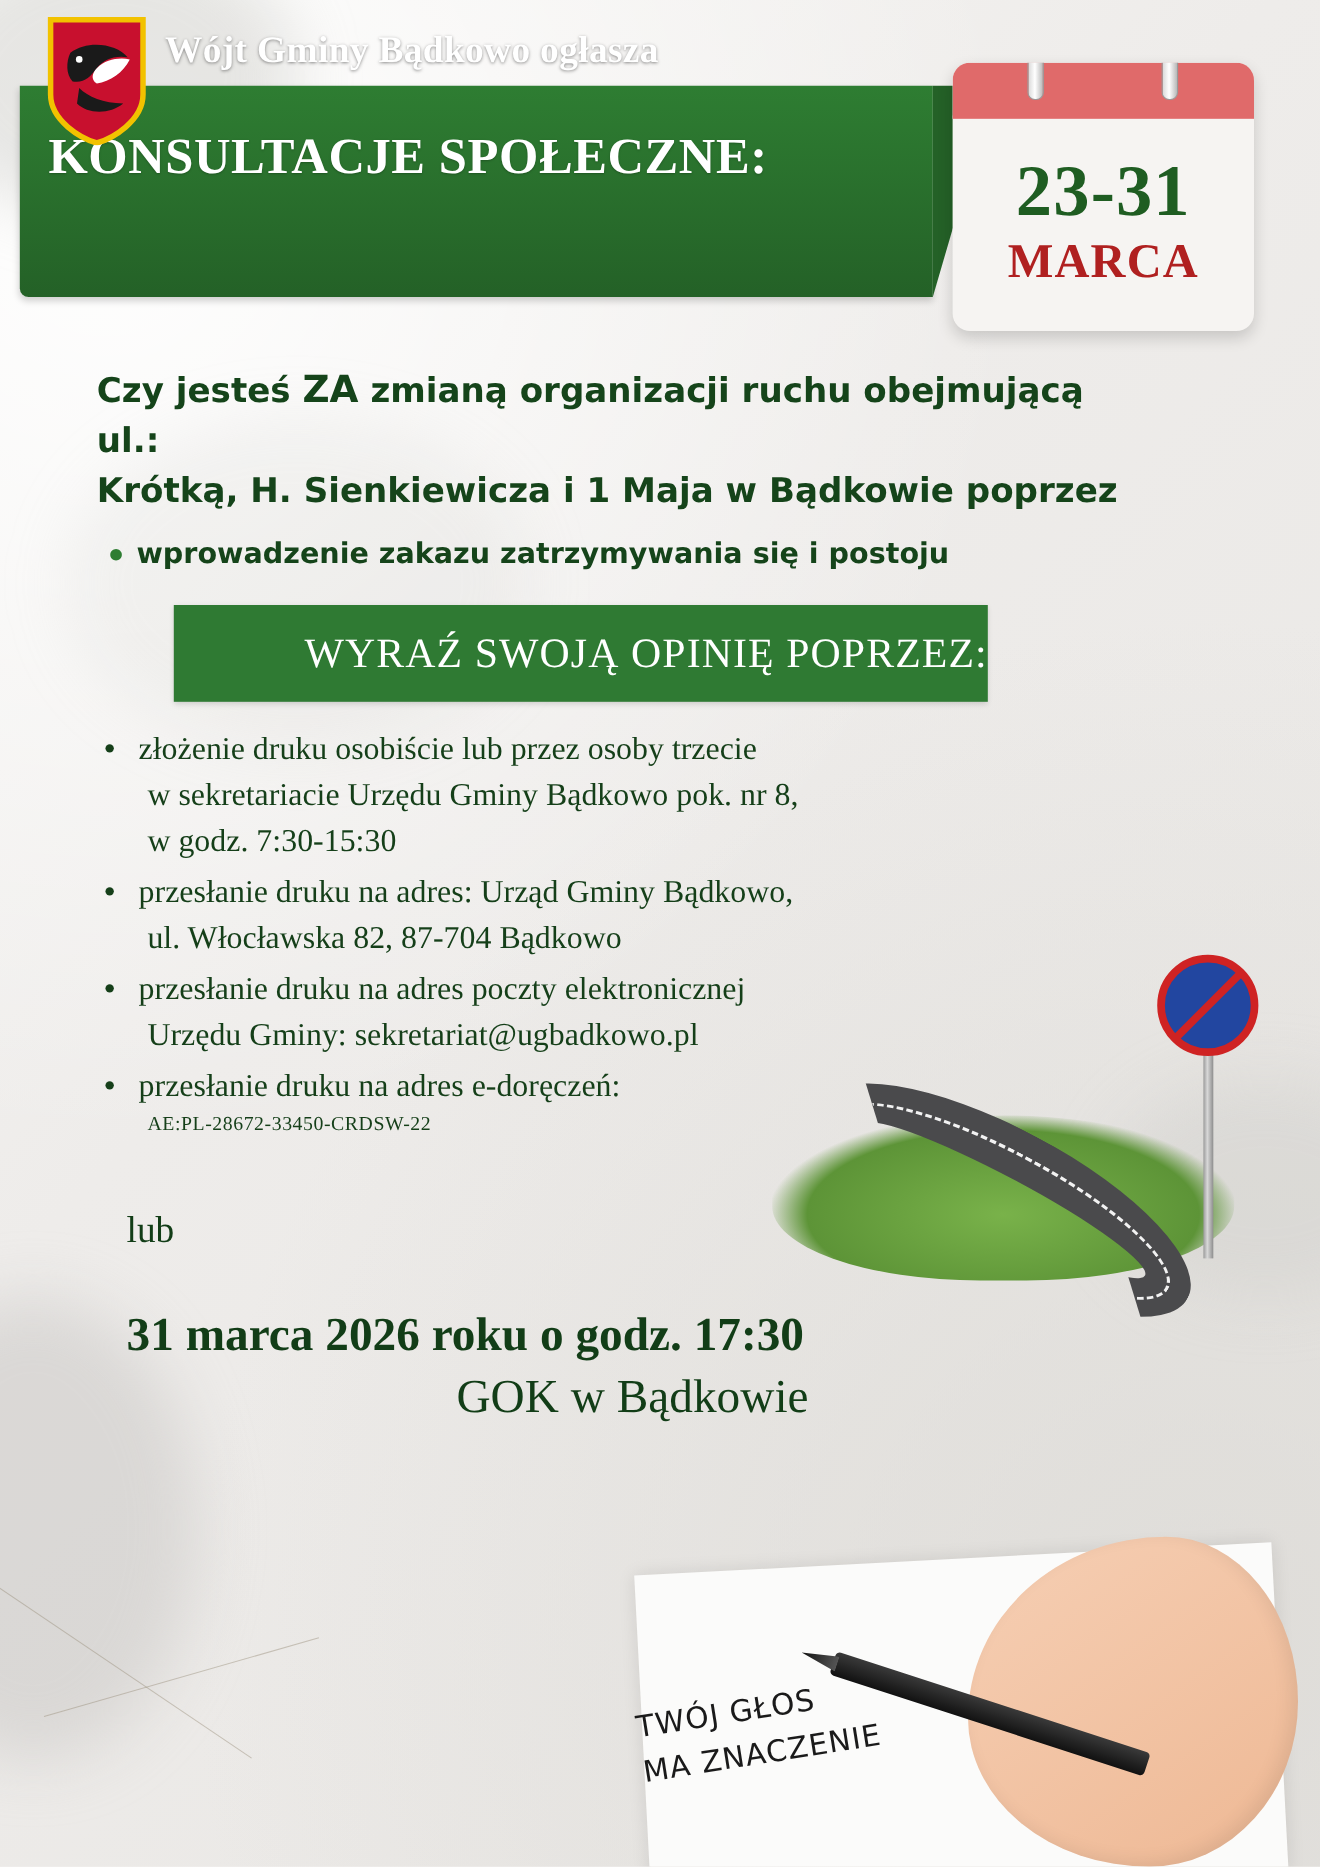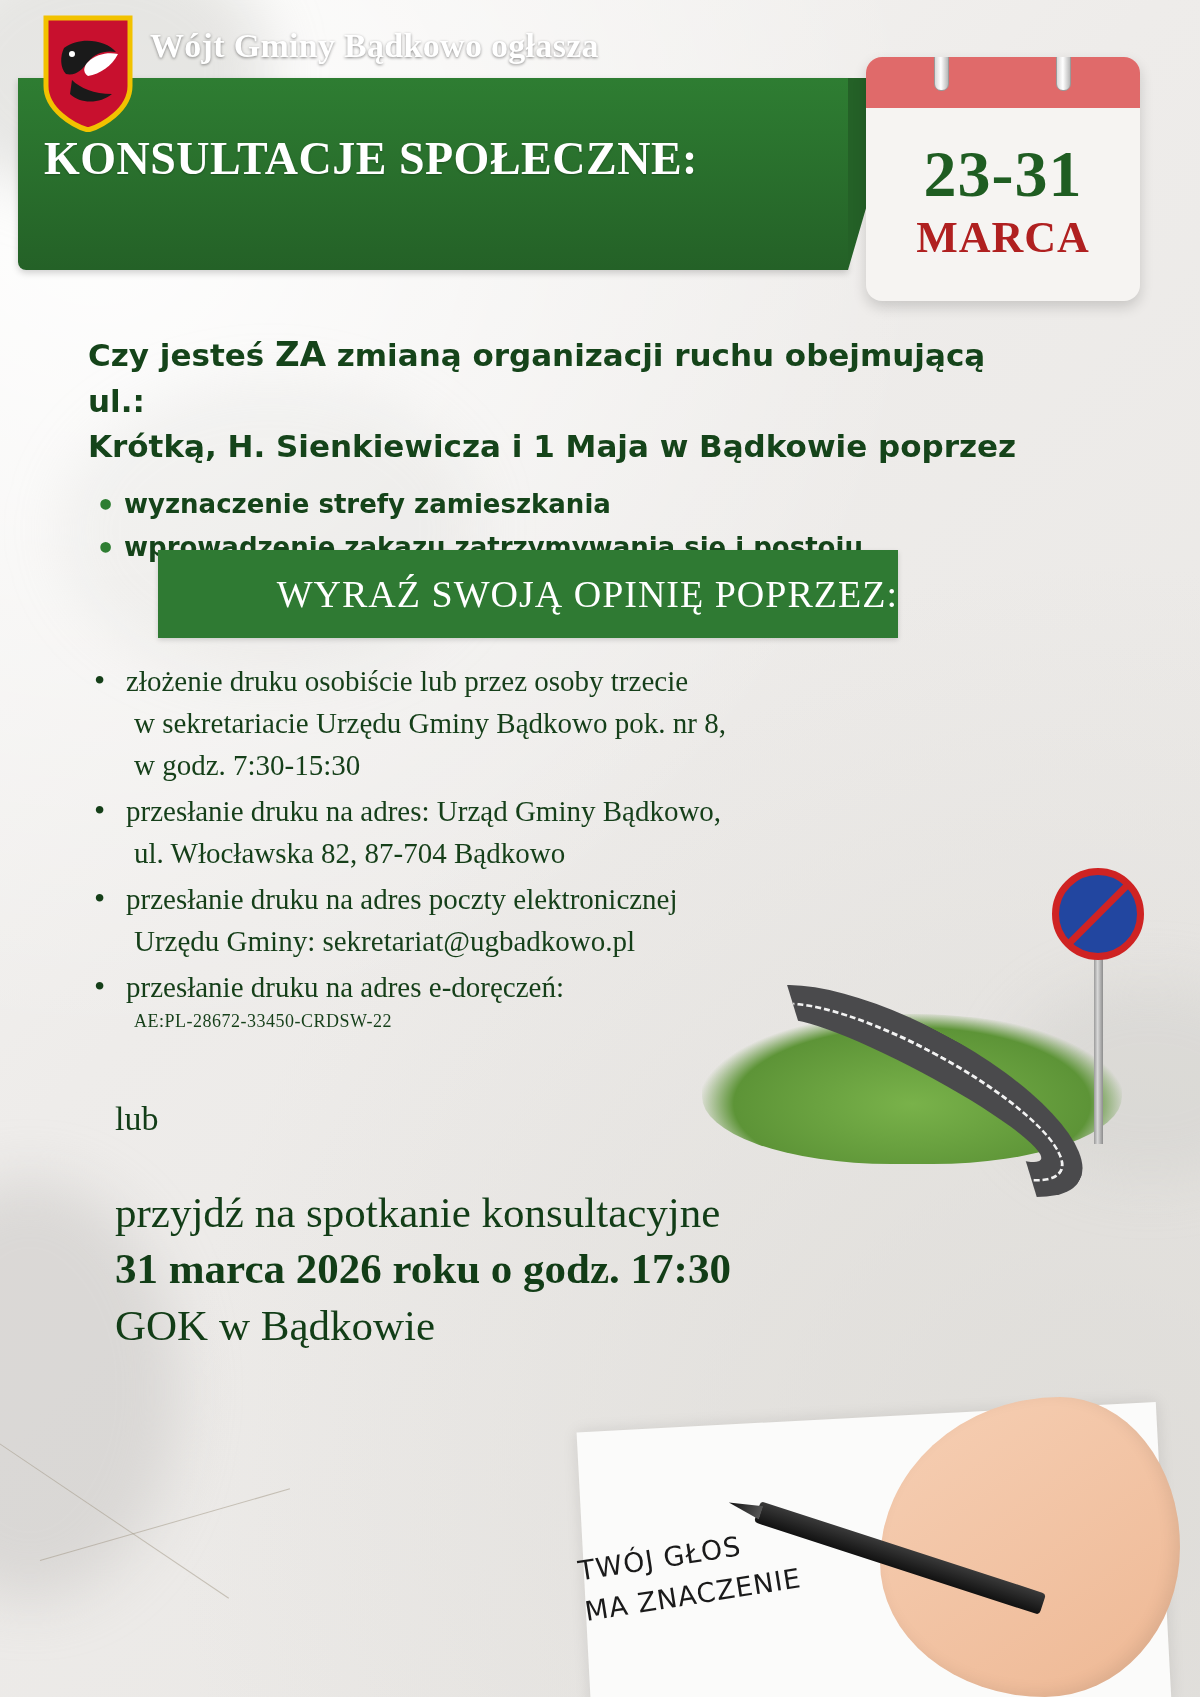--- a/index.html
+++ b/index.html
@@ -60,21 +60,21 @@
     position: absolute;
     right: -56px;
     top: 0;
     width: 0;
     height: 0;
     border-top: 192px solid #246127;
     border-right: 56px solid transparent;
   }
   .band-title {
     position: absolute;
-    top: 132px;
+    top: 115px;
     left: 44px;
     font-size: 46px;
     font-weight: bold;
     color: #ffffff;
     letter-spacing: 0.5px;
     z-index: 5;
     white-space: nowrap;
     text-shadow: 0 1px 2px rgba(0,0,0,0.25);
   }
   .wojt-line {
@@ -256,21 +256,21 @@
   }
 
   .closing {
     position: absolute;
     top: 1185px;
     left: 115px;
     width: 920px;
   }
   .closing .l1 { font-size: 43px; line-height: 1.28; }
   .closing .l2 { font-size: 43px; font-weight: bold; line-height: 1.35; }
-  .closing .l3 { font-size: 43px; line-height: 1.3; }
+  .closing .l3 { font-size: 43px; line-height: 1.3; text-align: center; }
 
   
   .road-art {
     position: absolute;
     right: 78px;
     top: 1000px;
     width: 420px;
     height: 170px;
   }
   .grass {
@@ -419,21 +419,20 @@
     <div class="cal-days">23-31</div>
     <div class="cal-month">MARCA</div>
   </div>
 
   <div class="question">
     <div class="q-line">
       <span>Czy jesteś </span><span class="za">ZA</span><span> zmianą organizacji ruchu obejmującą ul.:</span>
     </div>
     <div class="q-line">Krótką, H. Sienkiewicza i 1 Maja w Bądkowie poprzez</div>
     <ul class="q-bullets">
-      <li>wyznaczenie strefy zamieszkania</li>
       <li>wprowadzenie zakazu zatrzymywania się i postoju</li>
     </ul>
   </div>
 
   <div class="green-bar">
     <span>WYRAŹ SWOJĄ OPINIĘ POPRZEZ:</span>
   </div>
 
   <ul class="ways">
     <li>
@@ -451,21 +450,20 @@
     </li>
     <li>
       <span>przesłanie druku na adres e-doręczeń:</span>
       <span class="code">AE:PL-28672-33450-CRDSW-22</span>
     </li>
   </ul>
 
   <div class="lub">lub</div>
 
   <div class="closing">
-    <div class="l1">przyjdź na spotkanie konsultacyjne</div>
     <div class="l2">31 marca 2026 roku o godz. 17:30</div>
     <div class="l3">GOK w Bądkowie</div>
   </div>
 
   <div class="road-art">
     <div class="grass"></div>
     <div class="road-curve"></div>
     <div class="road-dash"></div>
   </div>
 

